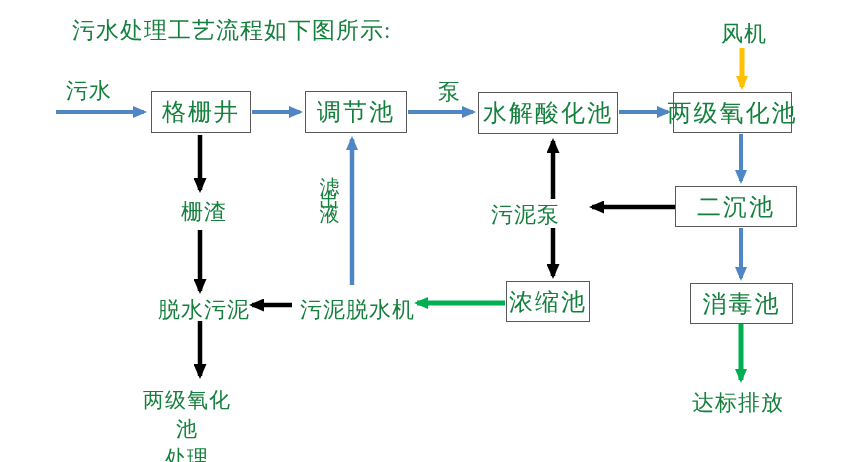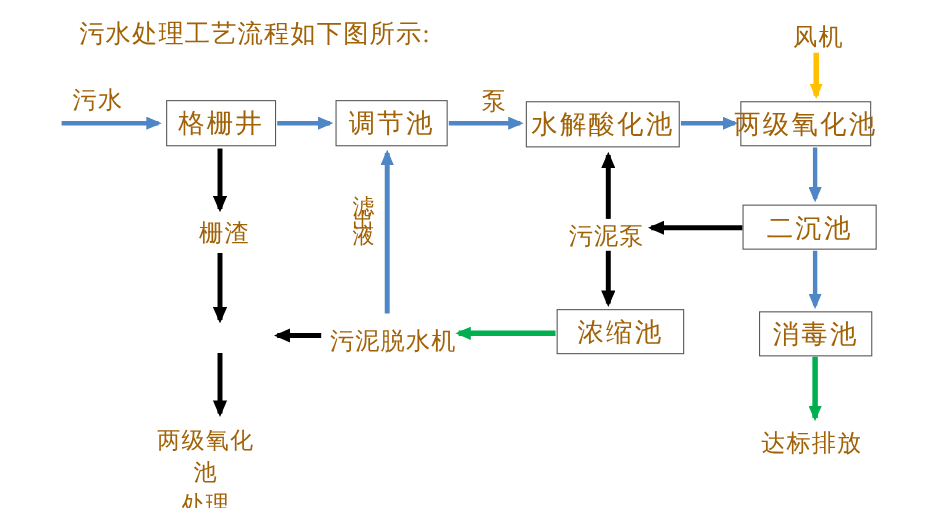--- a/index.html
+++ b/index.html
@@ -1,18 +1,18 @@
 <!DOCTYPE html>
 <html style="--c-blue: #4f86c6; --c-black: #000000; --c-green: #00b050; --c-orange: #ffc000; --c-box_border: #595959;"><head>
 <meta charset="utf-8">
 <style>
   html,body{margin:0;padding:0;background:#fff;}
   #canvas{
     position:relative;width:865px;height:462px;background:#ffffff;overflow:hidden;
-    font-family:"Liberation Serif","DejaVu Serif",serif;color:#a16207;
+    font-family:"Liberation Serif","DejaVu Serif",serif;color:#15803d;
   }
   .title{
     position:absolute;left:72px;top:15px;font-size:23px;letter-spacing:1px;
     white-space:nowrap;
   }
   .node{
     position:absolute;box-sizing:border-box;background:#ffffff;
     border:1.6px solid #595959;display:flex;align-items:center;justify-content:center;
     font-size:24px;letter-spacing:2px;white-space:nowrap;
   }
@@ -85,30 +85,31 @@
   </div>
   <div class="node" style="left:673px;top:92px;width:119px;height:41px;">
     <span>两级氧化池</span>
   </div>
   <div class="node" style="left:675px;top:186px;width:122px;height:41px;text-align:center;">
     <span>二沉池</span>
   </div>
   <div class="node" style="left:690px;top:283px;width:103px;height:41px;">
     <span>消毒池</span>
   </div>
-  <div class="node" style="left:506px;top:281px;width:116px;height:41px;">
+  <div class="node" style="left:506px;top:281px;width:84px;height:41px;">
     <span>浓缩池</span>
   </div>
 
   <div class="lbl" style="left:66px;top:76px;">污水</div>
   <div class="lbl" style="left:438px;top:77px;">泵</div>
   <div class="lbl" style="left:721px;top:19px;">风机</div>
   <div class="lbl" style="left:181px;top:197px;">栅渣</div>
   <div class="lbl-vertical" style="left:317px;top:161px;">滤出液</div>
-  <div class="lbl" style="left:517px;top:200px;font-family:Liberation Mono, monospace;">污泥泵</div>
+  <div class="lbl" style="left:491px;top:200px;font-family:Liberation Mono, monospace;">污泥泵</div>
+  <div class="lbl" style="left:158px;top:295px;">脱水污泥</div>
   <div class="lbl" style="left:300px;top:295px;">污泥脱水机</div>
   <div class="lbl-block" style="left:138px;top:386px;width:98px;">
     <span>两级氧化池</span><br>
     <span>处理</span>
   </div>
   <div class="lbl" style="left:692px;top:388px;">达标排放</div>
 
 </div>
 
 </body></html>

